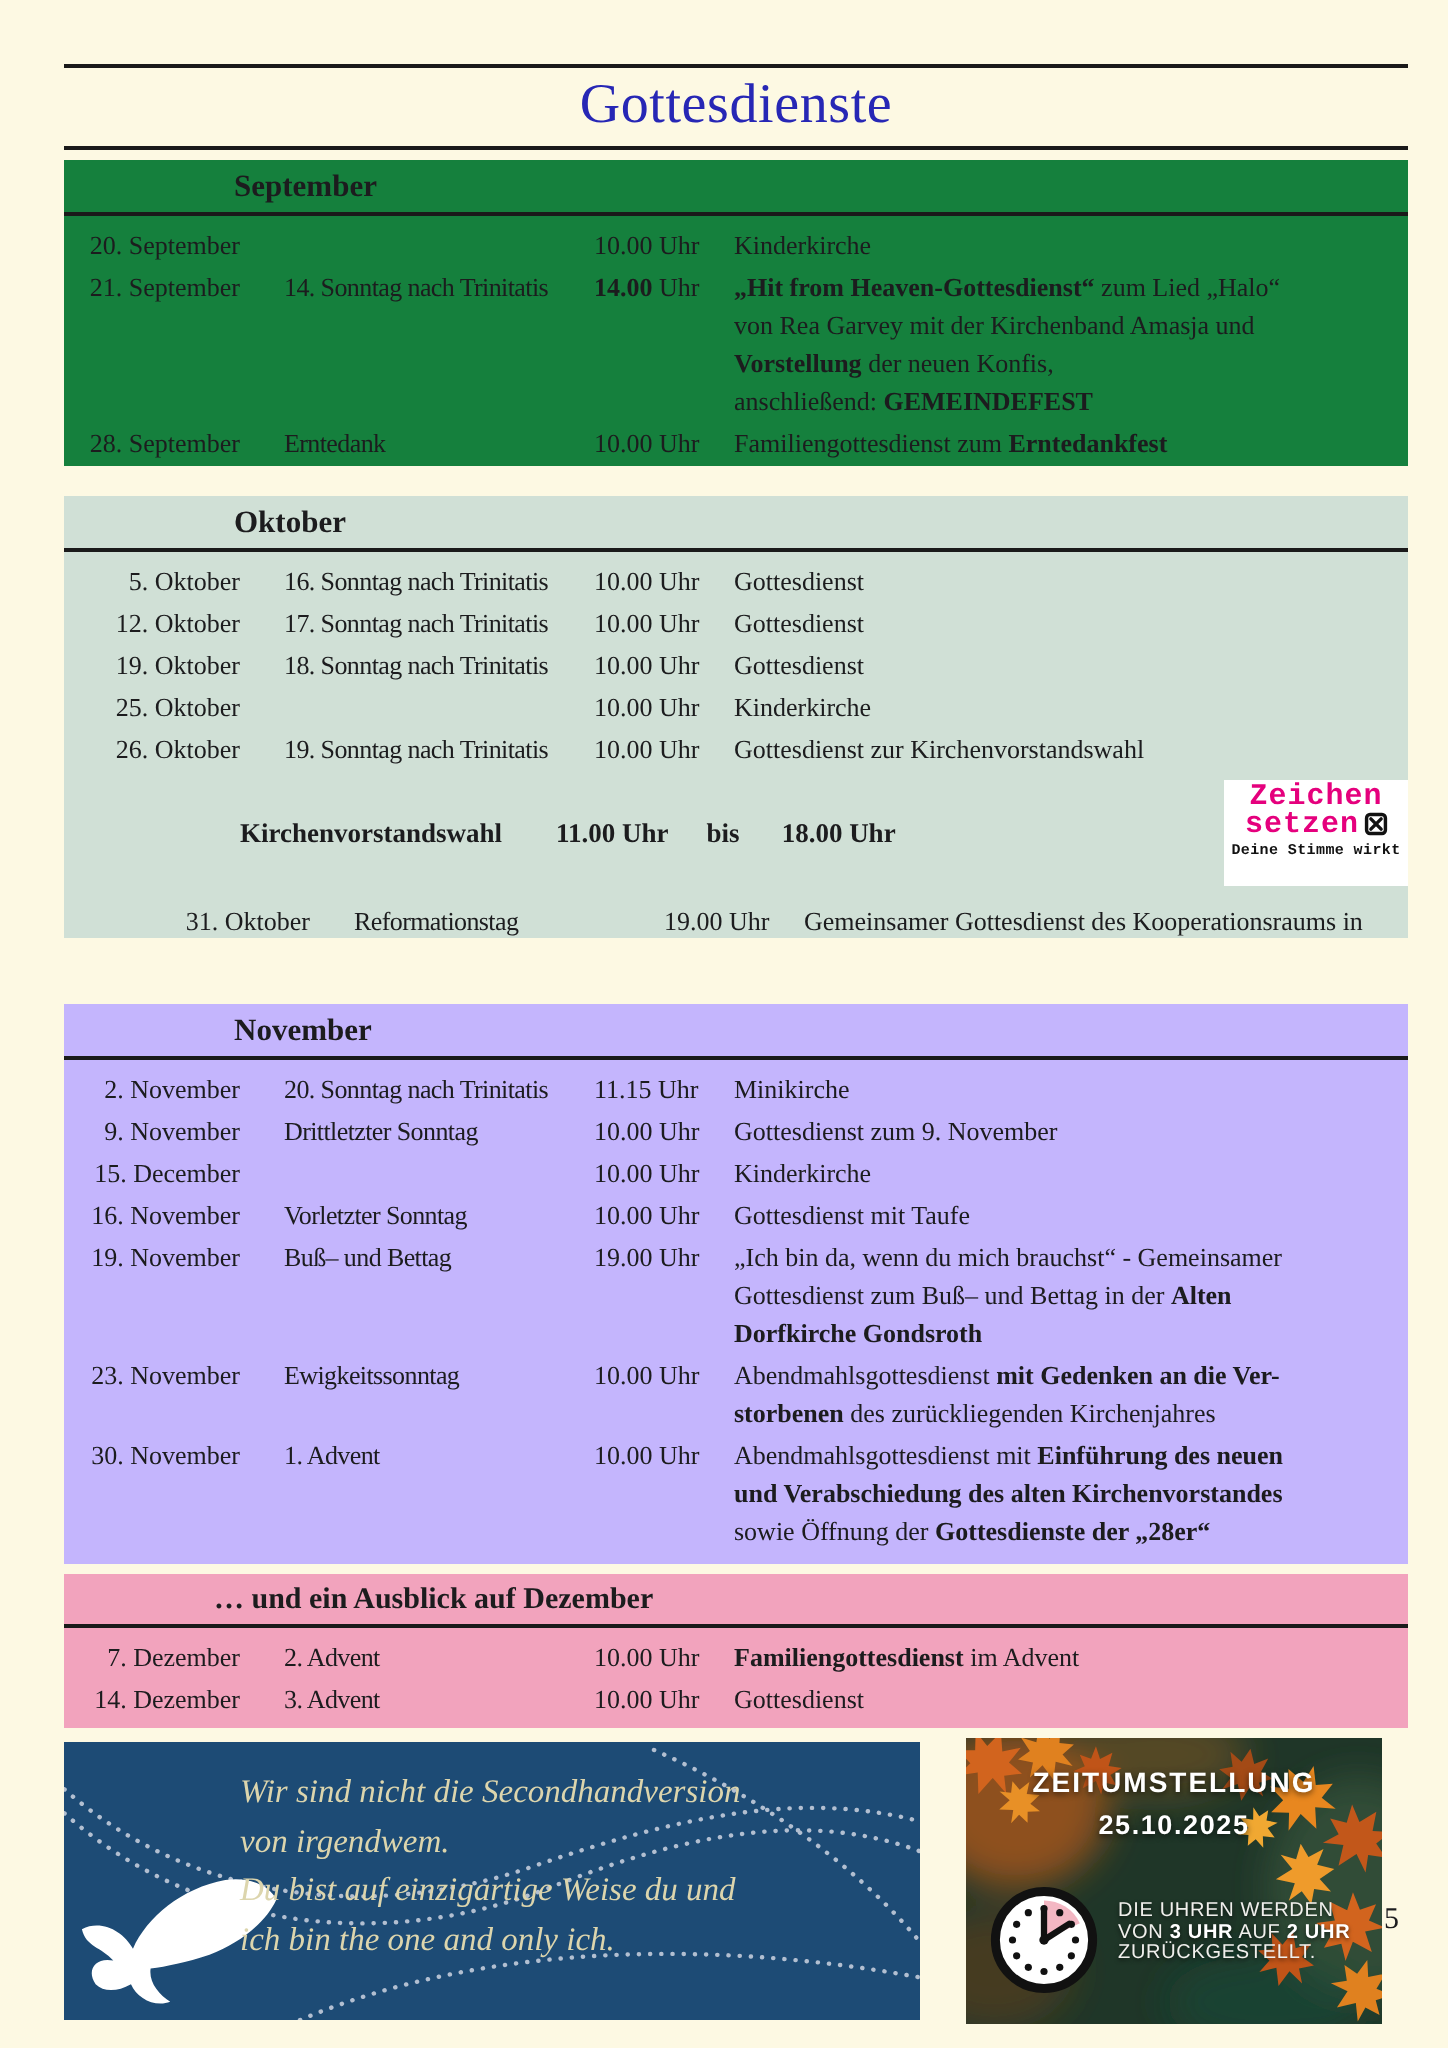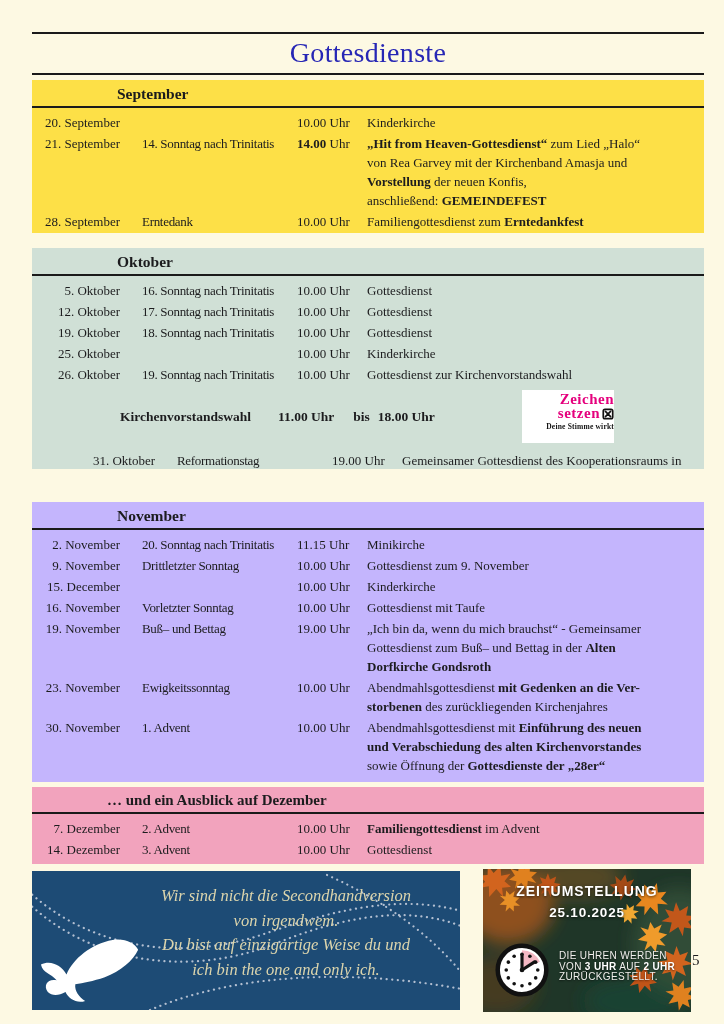--- a/index.html
+++ b/index.html
@@ -7,50 +7,50 @@
         font-family:"Liberation Serif",serif;color:#1c1c1e;overflow:hidden;padding-left:48px;}
 
   
   .masthead{position:absolute;left:32px;top:32px;width:672px;
             border-top:2px solid #1a1a1a;border-bottom:2px solid #1a1a1a;
             text-align:center;padding:3px 0 4px;}
   .masthead h1{margin:0;font-size:28px;font-weight:400;color:#2727b5;letter-spacing:.3px;}
 
   
   .section{position:absolute;left:32px;width:672px;overflow:hidden;font-size:13px;}
-  .section-september{top:80px;height:153px;background:#fde047;}
+  .section-september{top:80px;height:153px;background:#15803d;}
   .section-oktober{top:248px;height:221px;background:#d0e0d6;}
   .section-november{top:502px;height:280px;background:#c4b5fd;}
   .section-dezember{top:787px;height:77px;background:#f2a3bd;}
   .hd{font-weight:bold;font-size:15.5px;padding:5px 0 3px 85px;border-bottom:2px solid #1a1a1a;}
   .section-dezember .hd{padding-left:75px;font-size:15px;}
   .rows{padding-top:5px;}
   .row{display:grid;grid-template-columns:88px 177px 70px 1fr;margin-bottom:2px;line-height:19px;}
   .cell-date{text-align:right;}
   .cell-label{padding-left:22px;letter-spacing:-.3px;}
   .cell-desc{white-space:nowrap;}
   .row-31{margin-top:8px;margin-left:35px;}
 
   
   .notice{display:flex;align-items:center;height:53px;margin-top:6px;font-weight:bold;font-size:13.5px;}
   .notice .n-label{margin-left:88px;}
   .notice .n-from{margin-left:27px;}
   .notice .n-sep{margin-left:19px;}
-  .notice .n-to{margin-left:8px;}
-  .logo{margin-left:auto;margin-right:90px;width:92px;height:53px;background:#ffffff;
-        font-family:Liberation Serif, serif;text-align:right;padding-top:2px;box-sizing:border-box;}
+  .notice .n-to{margin-left:21px;}
+  .logo{margin-left:auto;width:92px;height:53px;background:#ffffff;
+        font-family:Liberation Mono, monospace;text-align:center;padding-top:2px;box-sizing:border-box;}
   .logo .lw{color:#e5007d;font-weight:bold;font-size:15px;line-height:14px;letter-spacing:.5px;}
   .logo .lw svg{vertical-align:-2px;margin-left:2px;}
   .logo .tag{color:#111;font-weight:bold;font-size:7.5px;margin-top:2px;letter-spacing:.2px;}
 
   
   .quote-card{position:absolute;left:32px;top:871px;width:428px;height:139px;background:#1d4b75;overflow:hidden;}
   .quote-card .waves{position:absolute;inset:0;}
   .quote-card .whale{position:absolute;left:6px;bottom:4px;}
-  .quote-text{position:absolute;left:88px;top:13px;width:332px;text-align:center;
+  .quote-text{position:absolute;left:88px;top:13px;width:332px;text-align:left;
               font-style:italic;font-size:16.5px;line-height:24.5px;color:#dcd5ad;}
 
   
   .tc-card{position:absolute;left:483px;top:869px;width:208px;height:143px;overflow:hidden;
            font-family:"Liberation Sans",sans-serif;color:#fff;}
   .tc-card .bg{position:absolute;inset:0;}
   .tc-title{position:absolute;top:14px;left:0;right:0;text-align:center;font-weight:bold;
             font-size:14px;letter-spacing:1px;text-shadow:0 1px 3px rgba(0,0,0,.65);}
   .tc-date{position:absolute;top:36px;left:0;right:0;text-align:center;font-weight:bold;
            font-size:13.5px;letter-spacing:.8px;text-shadow:0 1px 3px rgba(0,0,0,.65);}

